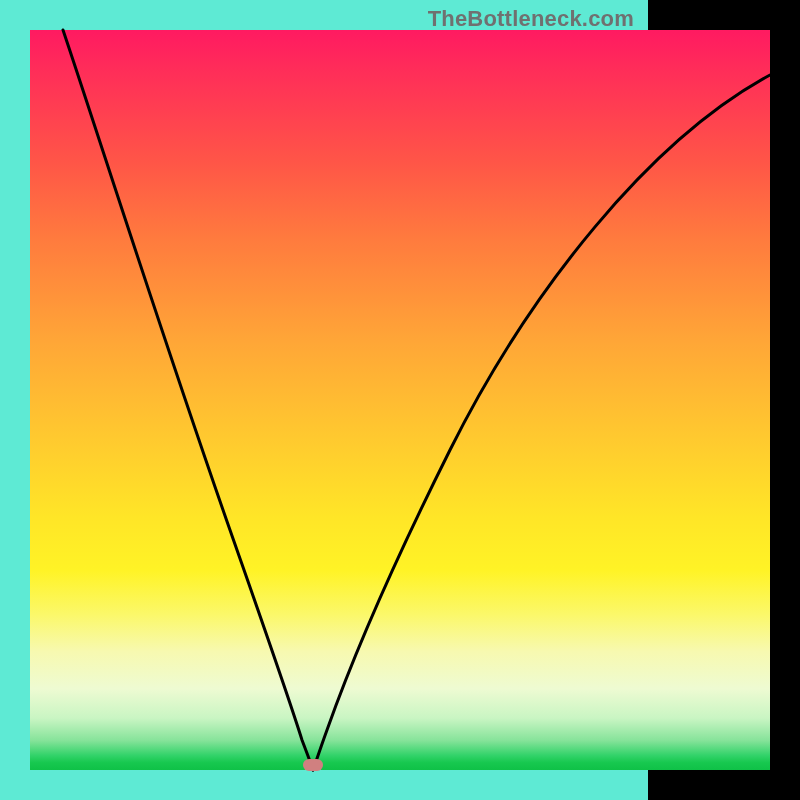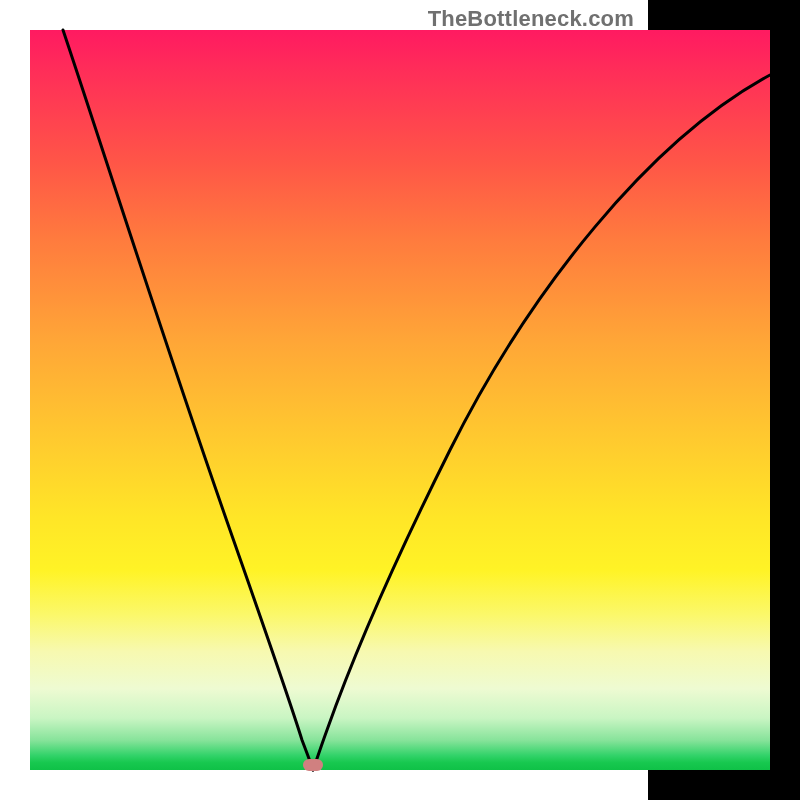--- a/index.html
+++ b/index.html
@@ -8,21 +8,21 @@
     width: 800px;
     height: 800px;
     background: #000;
     overflow: hidden;
     font-family: Arial, Helvetica, sans-serif;
   }
   .frame {
     position: absolute;
     left: 0; top: 0;
     width: 648px; height: 800px;
-    background: #ffffff;
+    background: #5eead4;
   }
   .plot-area {
     position: absolute;
     left: 30px;
     top: 30px;
     width: 740px;
     height: 740px;
     
     background: linear-gradient(
       to bottom,

